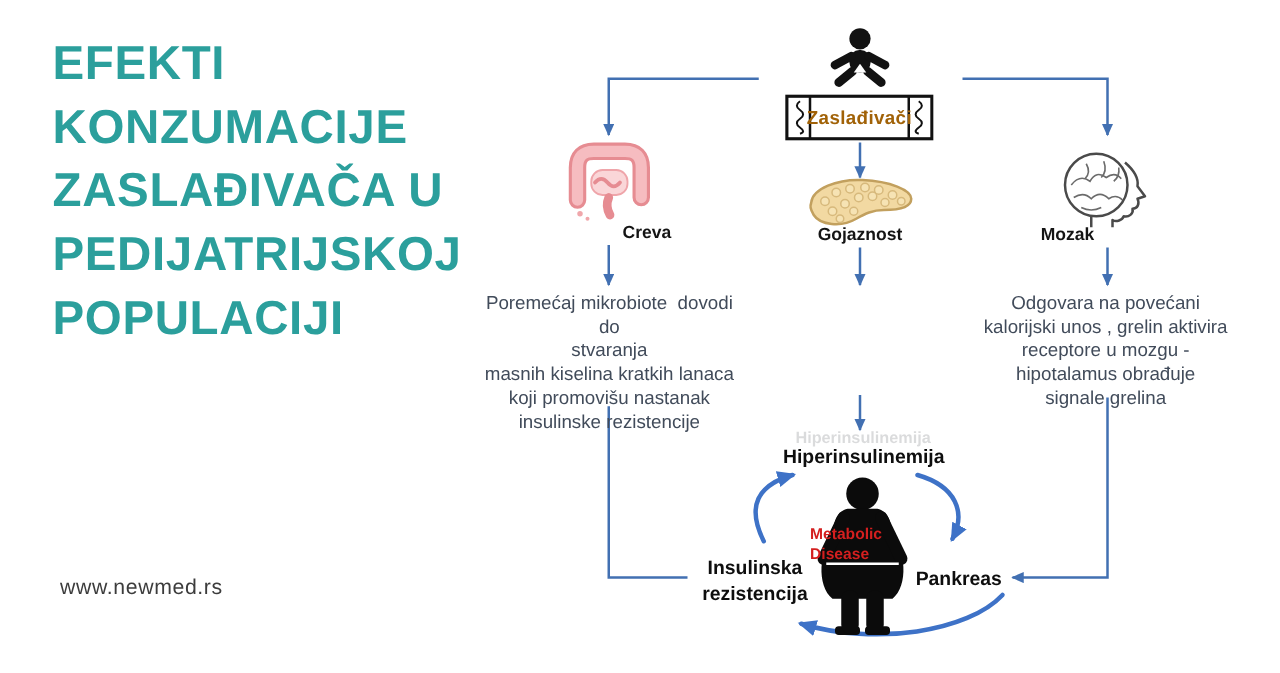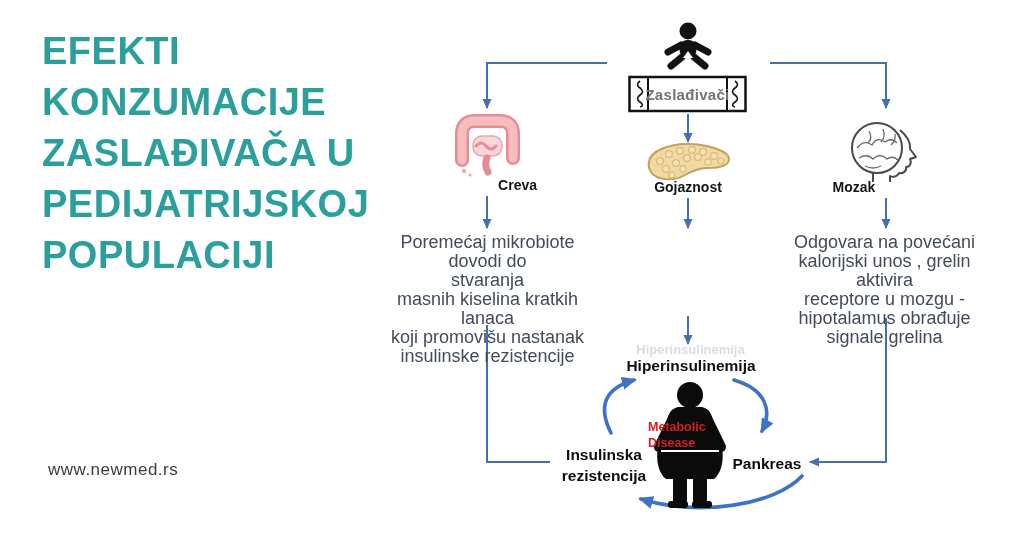--- a/index.html
+++ b/index.html
@@ -18,32 +18,32 @@
   }
   .svg-layer{left:0;top:0;z-index:1;}
   .conn{stroke:var(--connector-blue,#4270b2);stroke-width:2;fill:none;}
   .conn-thick{stroke:var(--cycle-arrow-blue,#3e72c7);stroke-width:3.6;fill:none;stroke-linecap:round;}
   .mk-s{fill:var(--connector-blue,#4270b2);}
   .mk-l{fill:var(--cycle-arrow-blue,#3e72c7);}
   .organ-label{
     font-size:14px;font-weight:bold;color:#141414;text-align:center;z-index:3;
   }
   .desc{
-    font-size:18px;line-height:19px;color:#414b5a;text-align:center;
+    font-size:15px;line-height:19px;color:#414b5a;text-align:center;
     white-space:pre-wrap;z-index:2;
   }
   .cycle-label{
     font-size:15.5px;font-weight:bold;color:#0e0e0e;text-align:center;
     line-height:21px;white-space:pre-line;z-index:3;
   }
   .ghost{opacity:.16;font-size:13px;font-weight:bold;color:#20242b;text-align:center;z-index:2;}
   .wrapper-box{left:628px;top:74px;width:119px;height:40px;z-index:3;}
   .wrapper-text{
     position:absolute;inset:0;display:flex;align-items:center;justify-content:center;
-    font-size:15px;font-weight:bold;color:#737373;letter-spacing:.3px;
+    font-size:15px;font-weight:bold;color:#a16207;letter-spacing:.3px;
   }
   .figure-wrap{left:648px;top:381px;width:84px;height:132px;z-index:2;}
   .disease-text{
     position:absolute;top:38px;left:0;width:100%;text-align:left;
     font-size:12.5px;font-weight:bold;line-height:16px;white-space:pre-line;
     color:var(--disease-red,#d41f1f);z-index:4;
   }
   .icon-box{z-index:2;}
 </style>
 </head>

